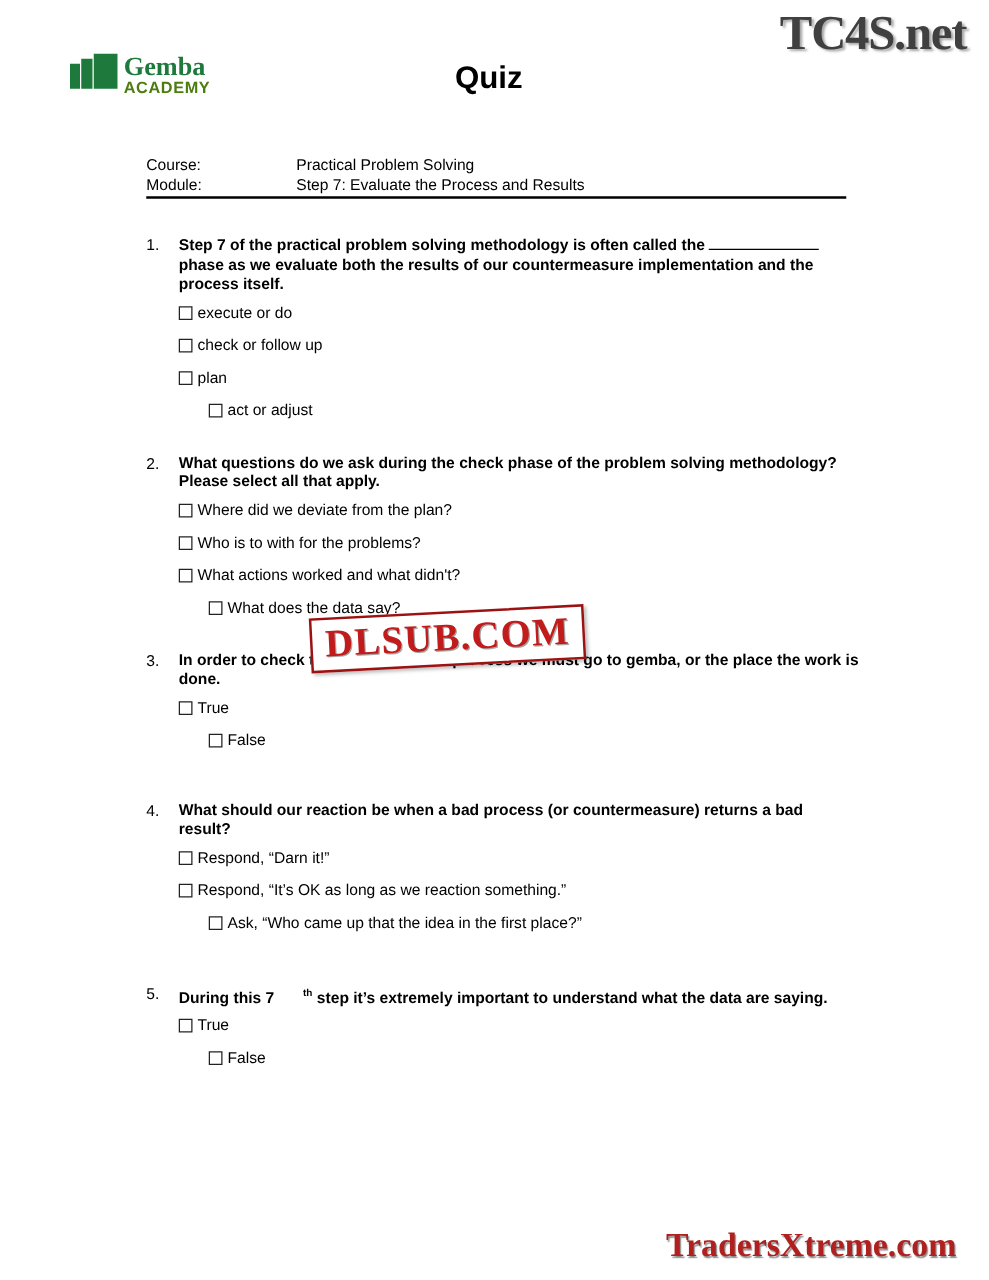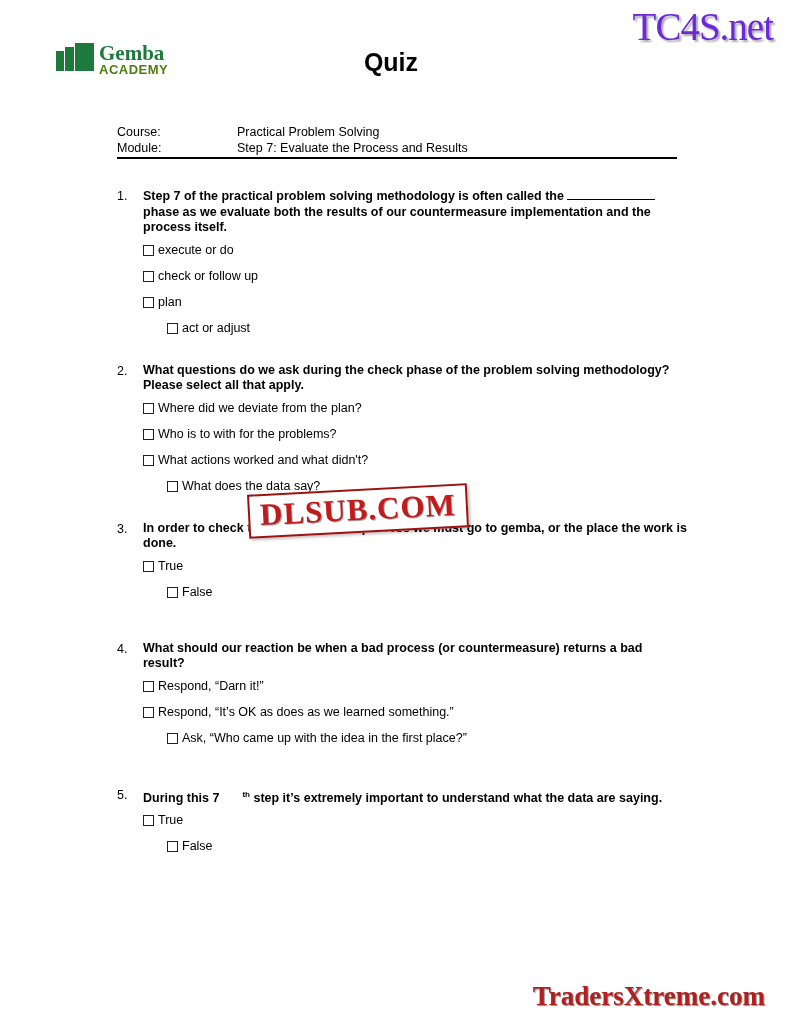--- a/index.html
+++ b/index.html
@@ -15,24 +15,24 @@
     color: #000000;
     overflow: hidden;
   }
 
   
   .wm-top {
     position: absolute;
     top: 4px;
     right: 18px;
     font-family: "Liberation Serif", serif;
-    font-weight: normal;
+    font-weight: bold;
     font-size: 39px;
     letter-spacing: -1px;
-    color: #6d28d9;
+    color: #404040;
     text-shadow: 2px 2px 2px rgba(0,0,0,0.35);
   }
   .wm-bottom {
     position: absolute;
     bottom: 12px;
     right: 26px;
     font-family: "Liberation Serif", serif;
     font-weight: bold;
     font-size: 27px;
     color: #b0201f;
@@ -286,25 +286,25 @@
   <div class="q">
     <div class="q-num">4.</div>
     <div class="q-body">
       <div class="q-text">What should our reaction be when a bad process (or countermeasure) returns a bad result?</div>
       <div class="opt">
         <span class="box"></span>
         <span>Respond, “Darn it!”</span>
       </div>
       <div class="opt">
         <span class="box"></span>
-        <span>Respond, “It’s OK as does as we learned something.”</span>
-      </div>
-      <div class="opt">
-        <span class="box"></span>
-        <span>Ask, “Who came up with the idea in the first place?”</span>
+        <span>Respond, “It’s OK as long as we reaction something.”</span>
+      </div>
+      <div class="opt">
+        <span class="box"></span>
+        <span>Ask, “Who came up that the idea in the first place?”</span>
       </div>
     </div>
   </div>
 
   <div class="spacer-lg" style="height:34px;"></div>
 
   <div class="q">
     <div class="q-num">5.</div>
     <div class="q-body">
       <div class="q-text">

